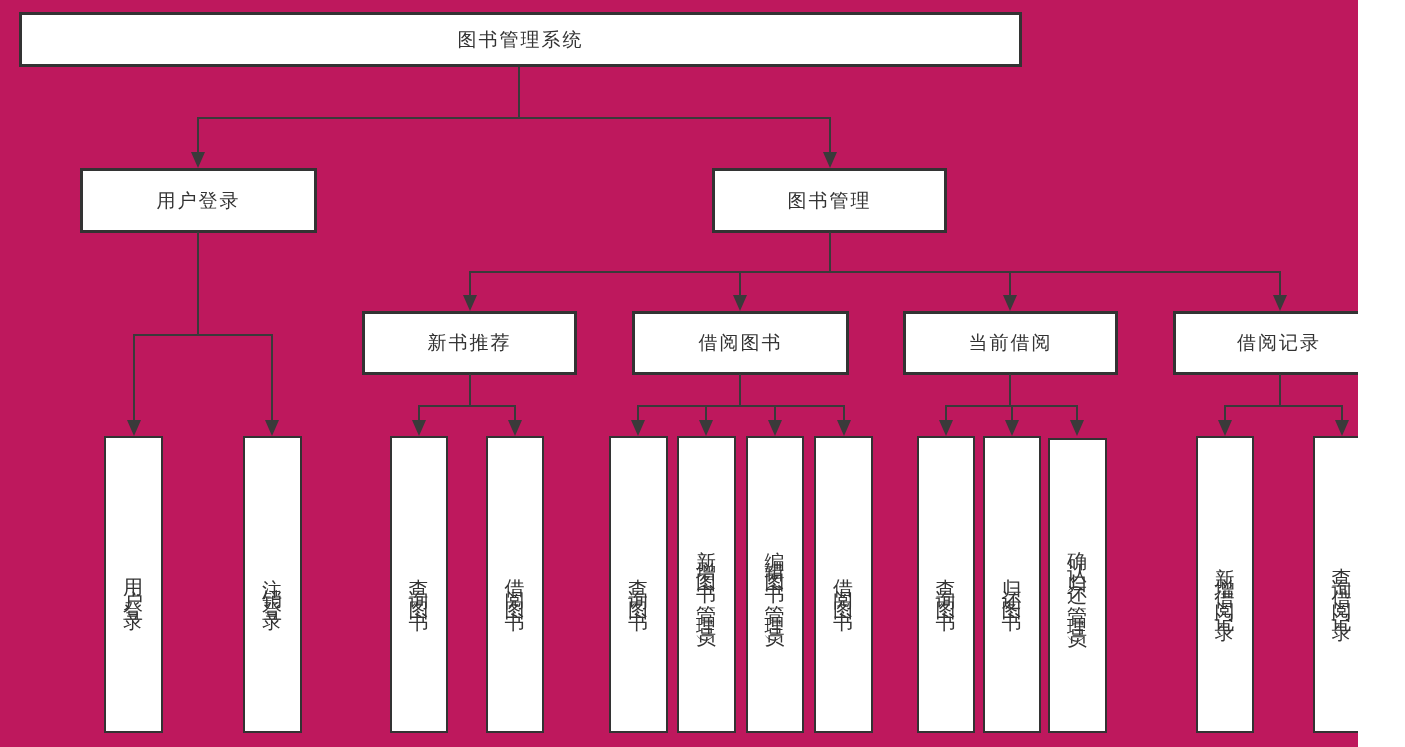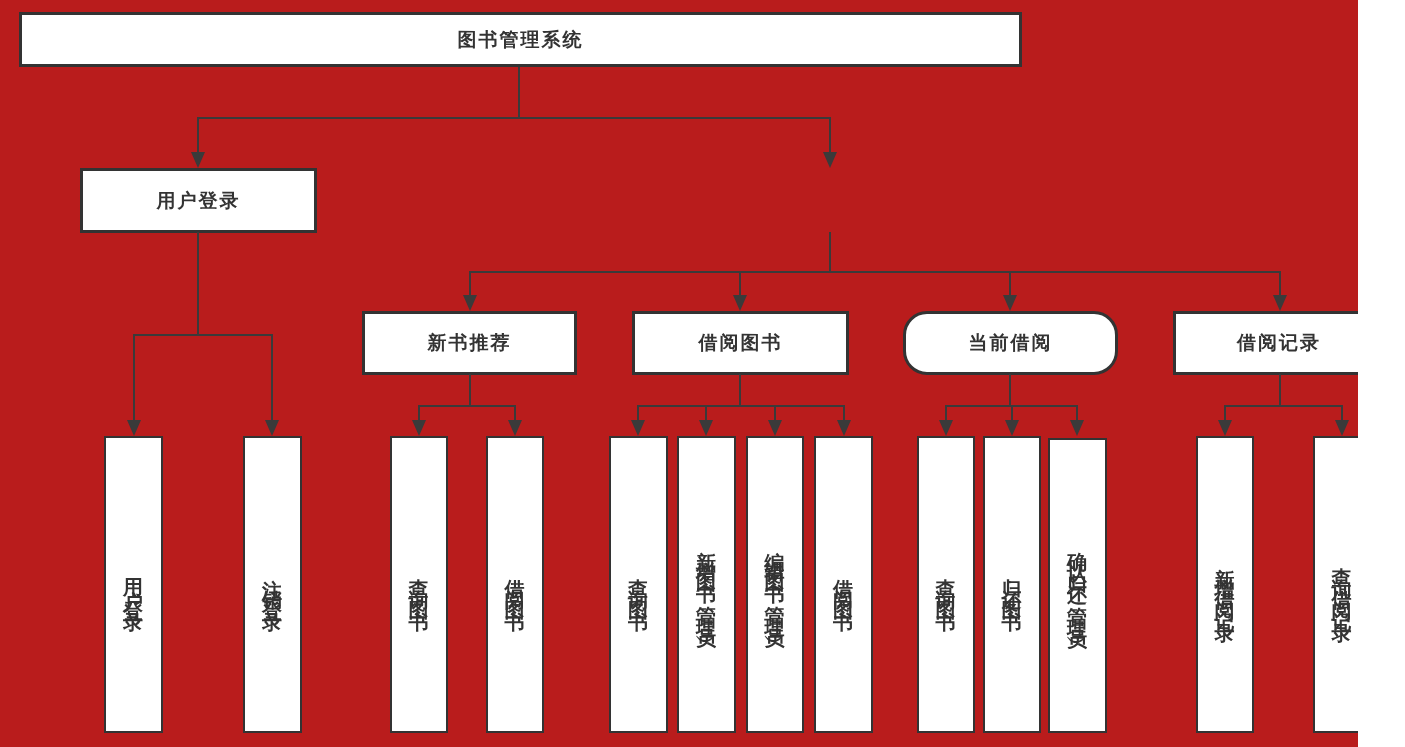--- a/index.html
+++ b/index.html
@@ -1,22 +1,21 @@
 <!DOCTYPE html>
 <html><head>
 <meta charset="utf-8">
 <style>
   html,body{margin:0;padding:0;background:#ffffff;}
   .canvas{
     position:relative;
     width:1358px;height:747px;
-    background:#b91c1c;
+    background:#be185d;
     font-family:"Liberation Sans","DejaVu Sans",sans-serif;
     overflow:hidden;
-    font-weight:bold;
   }
   .node{
     position:absolute;
     border:3px solid #333333;
     background:#ffffff;
     box-sizing:border-box;
     display:flex;align-items:center;justify-content:center;
     color:#333333;
     font-size:19px;
     letter-spacing:2px;
@@ -68,20 +67,23 @@
   <div class="vline" style="left:518px;top:67px;height:52px;"></div>
   <div class="hline" style="left:197px;top:117px;width:634px;"></div>
   <div class="vline" style="left:197px;top:117px;height:37px;"></div>
   <div class="arrow" style="left:191px;top:152px;"></div>
   <div class="vline" style="left:829px;top:117px;height:37px;"></div>
   <div class="arrow" style="left:823px;top:152px;"></div>
 
   <div class="node" style="left:80px;top:168px;width:237px;height:65px;">
     <span>用户登录</span>
   </div>
+  <div class="node" style="left:712px;top:168px;width:235px;height:65px;">
+    <span>图书管理</span>
+  </div>
 
   <div class="vline" style="left:197px;top:232px;height:104px;"></div>
   <div class="hline" style="left:133px;top:334px;width:140px;"></div>
   <div class="vline" style="left:133px;top:334px;height:88px;"></div>
   <div class="arrow" style="left:127px;top:420px;"></div>
   <div class="vline" style="left:271px;top:334px;height:88px;"></div>
   <div class="arrow" style="left:265px;top:420px;"></div>
 
   <div class="vline" style="left:829px;top:232px;height:41px;"></div>
   <div class="hline" style="left:469px;top:271px;width:812px;"></div>
@@ -93,21 +95,21 @@
   <div class="arrow" style="left:1003px;top:295px;"></div>
   <div class="vline" style="left:1279px;top:271px;height:26px;"></div>
   <div class="arrow" style="left:1273px;top:295px;"></div>
 
   <div class="node" style="left:362px;top:311px;width:215px;height:64px;">
     <span>新书推荐</span>
   </div>
   <div class="node" style="left:632px;top:311px;width:217px;height:64px;">
     <span>借阅图书</span>
   </div>
-  <div class="node" style="left:903px;top:311px;width:215px;height:64px;border-radius:24px;">
+  <div class="node" style="left:903px;top:311px;width:215px;height:64px;">
     <span>当前借阅</span>
   </div>
   <div class="node" style="left:1173px;top:311px;width:212px;height:64px;">
     <span>借阅记录</span>
   </div>
 
   <div class="vline" style="left:469px;top:374px;height:33px;"></div>
   <div class="hline" style="left:419px;top:405px;width:97px;"></div>
   <div class="vline" style="left:418px;top:405px;height:18px;"></div>
   <div class="arrow" style="left:412px;top:420px;"></div>

